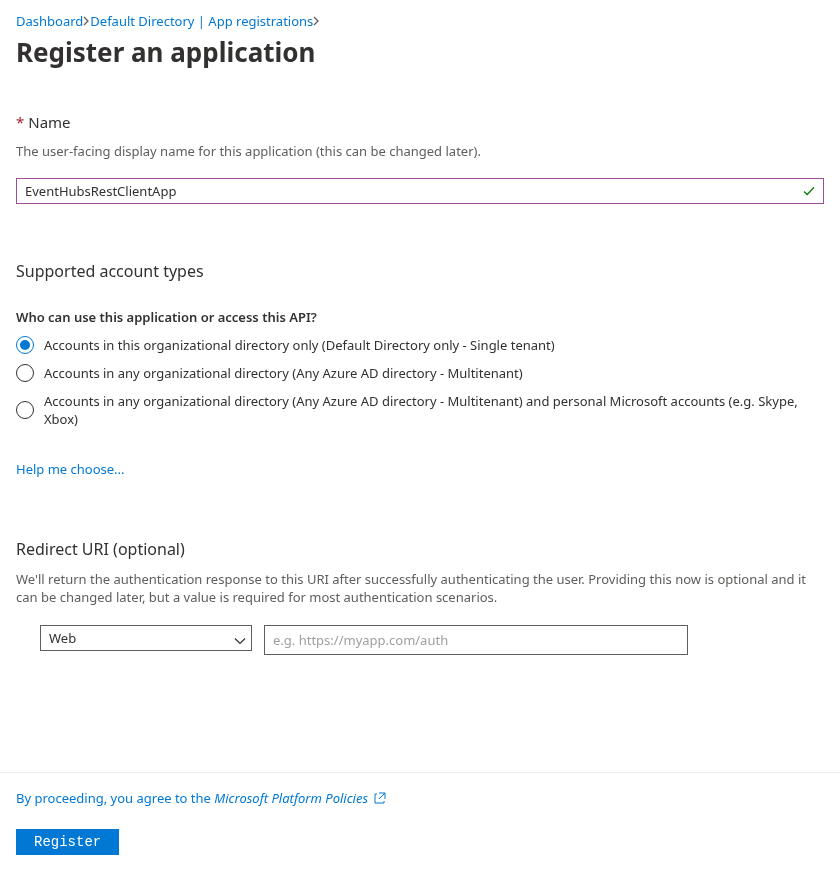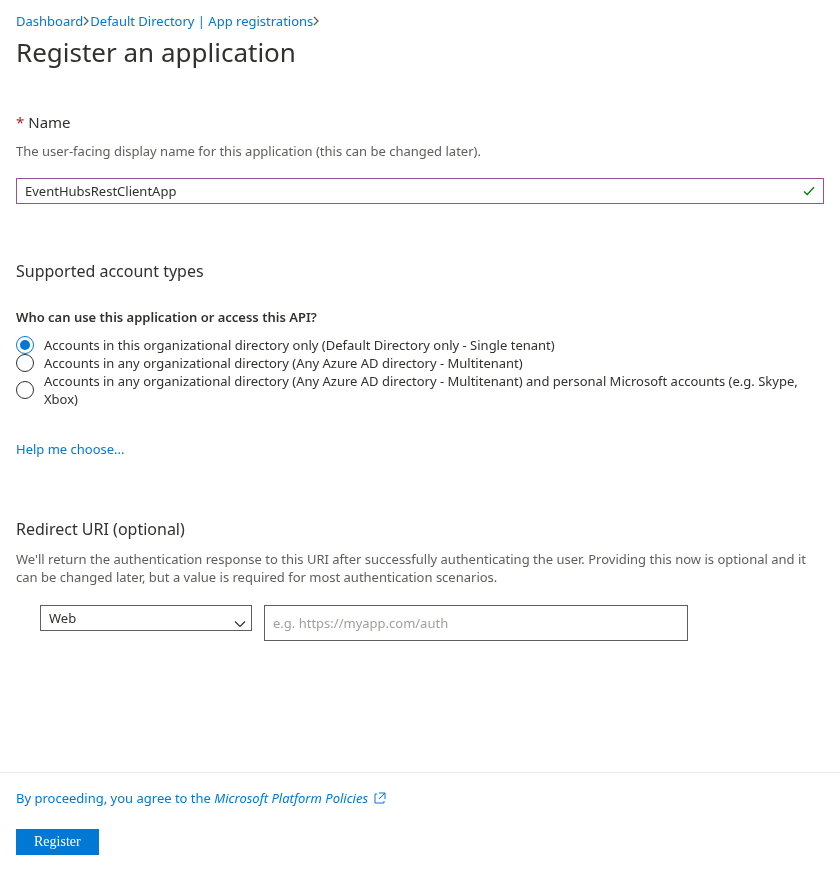--- a/index.html
+++ b/index.html
@@ -27,21 +27,21 @@
     color: #0078d4;
     text-decoration: none;
     cursor: pointer;
   }
   .breadcrumb .sep {
     color: #605e5c;
     font-size: 11px;
   }
   h1.page-title {
     margin: 4px 0 0 0;
-    font-weight: 400;
+    font-weight: 700;
     font-size: 26px;
     color: #323130;
   }
   .section { margin-top: 42px; }
   .field-label {
     font-size: 15px;
     color: #323130;
   }
   .req {
     color: #a4262c;
@@ -82,21 +82,21 @@
   }
   .valid-check {
     position: absolute;
     right: 8px;
     top: 50%;
     transform: translateY(-50%);
     color: #107c10;
     display: flex;
     align-items: center;
   }
-  .radio-group { display: flex; flex-direction: column; }
+  .radio-group { display: flex; flex-direction: column; gap: 10px; }
   .radio-row {
     display: flex;
     align-items: center;
     gap: 10px;
     font-size: 13px;
     cursor: pointer;
   }
   .radio-outer {
     width: 18px; height: 18px;
     border: 1px solid #323130;
@@ -148,21 +148,21 @@
   .select-chevron {
     position: absolute;
     right: 6px;
     top: 50%;
     transform: translateY(-50%);
     pointer-events: none;
     color: #323130;
   }
   .uri-input {
     width: 424px;
-    height: 36px;
+    height: 30px;
     border: 1px solid #605e5c;
     padding: 2px 8px;
     font-size: 13px;
     font-family: inherit;
     color: #323130;
     outline: none;
   }
   .uri-input::placeholder { color: #a19f9d; }
   .footer {
     position: absolute;
@@ -179,21 +179,21 @@
     gap: 6px;
   }
   .agree-line a { color: #0078d4; text-decoration: none; cursor: pointer; font-style: italic; }
   .ext-icon { color: #0078d4; display: inline-flex; }
   .primary-btn {
     margin-top: 22px;
     background: #0078d4;
     color: #fff;
     border: none;
     font-size: 14px;
-    font-family: Liberation Serif, serif;
+    font-family: Liberation Mono, monospace;
     padding: 5px 18px;
     cursor: pointer;
   }
 </style>
 </head>
 <body>
 
 <div class="page">
 
   <nav class="breadcrumb">

